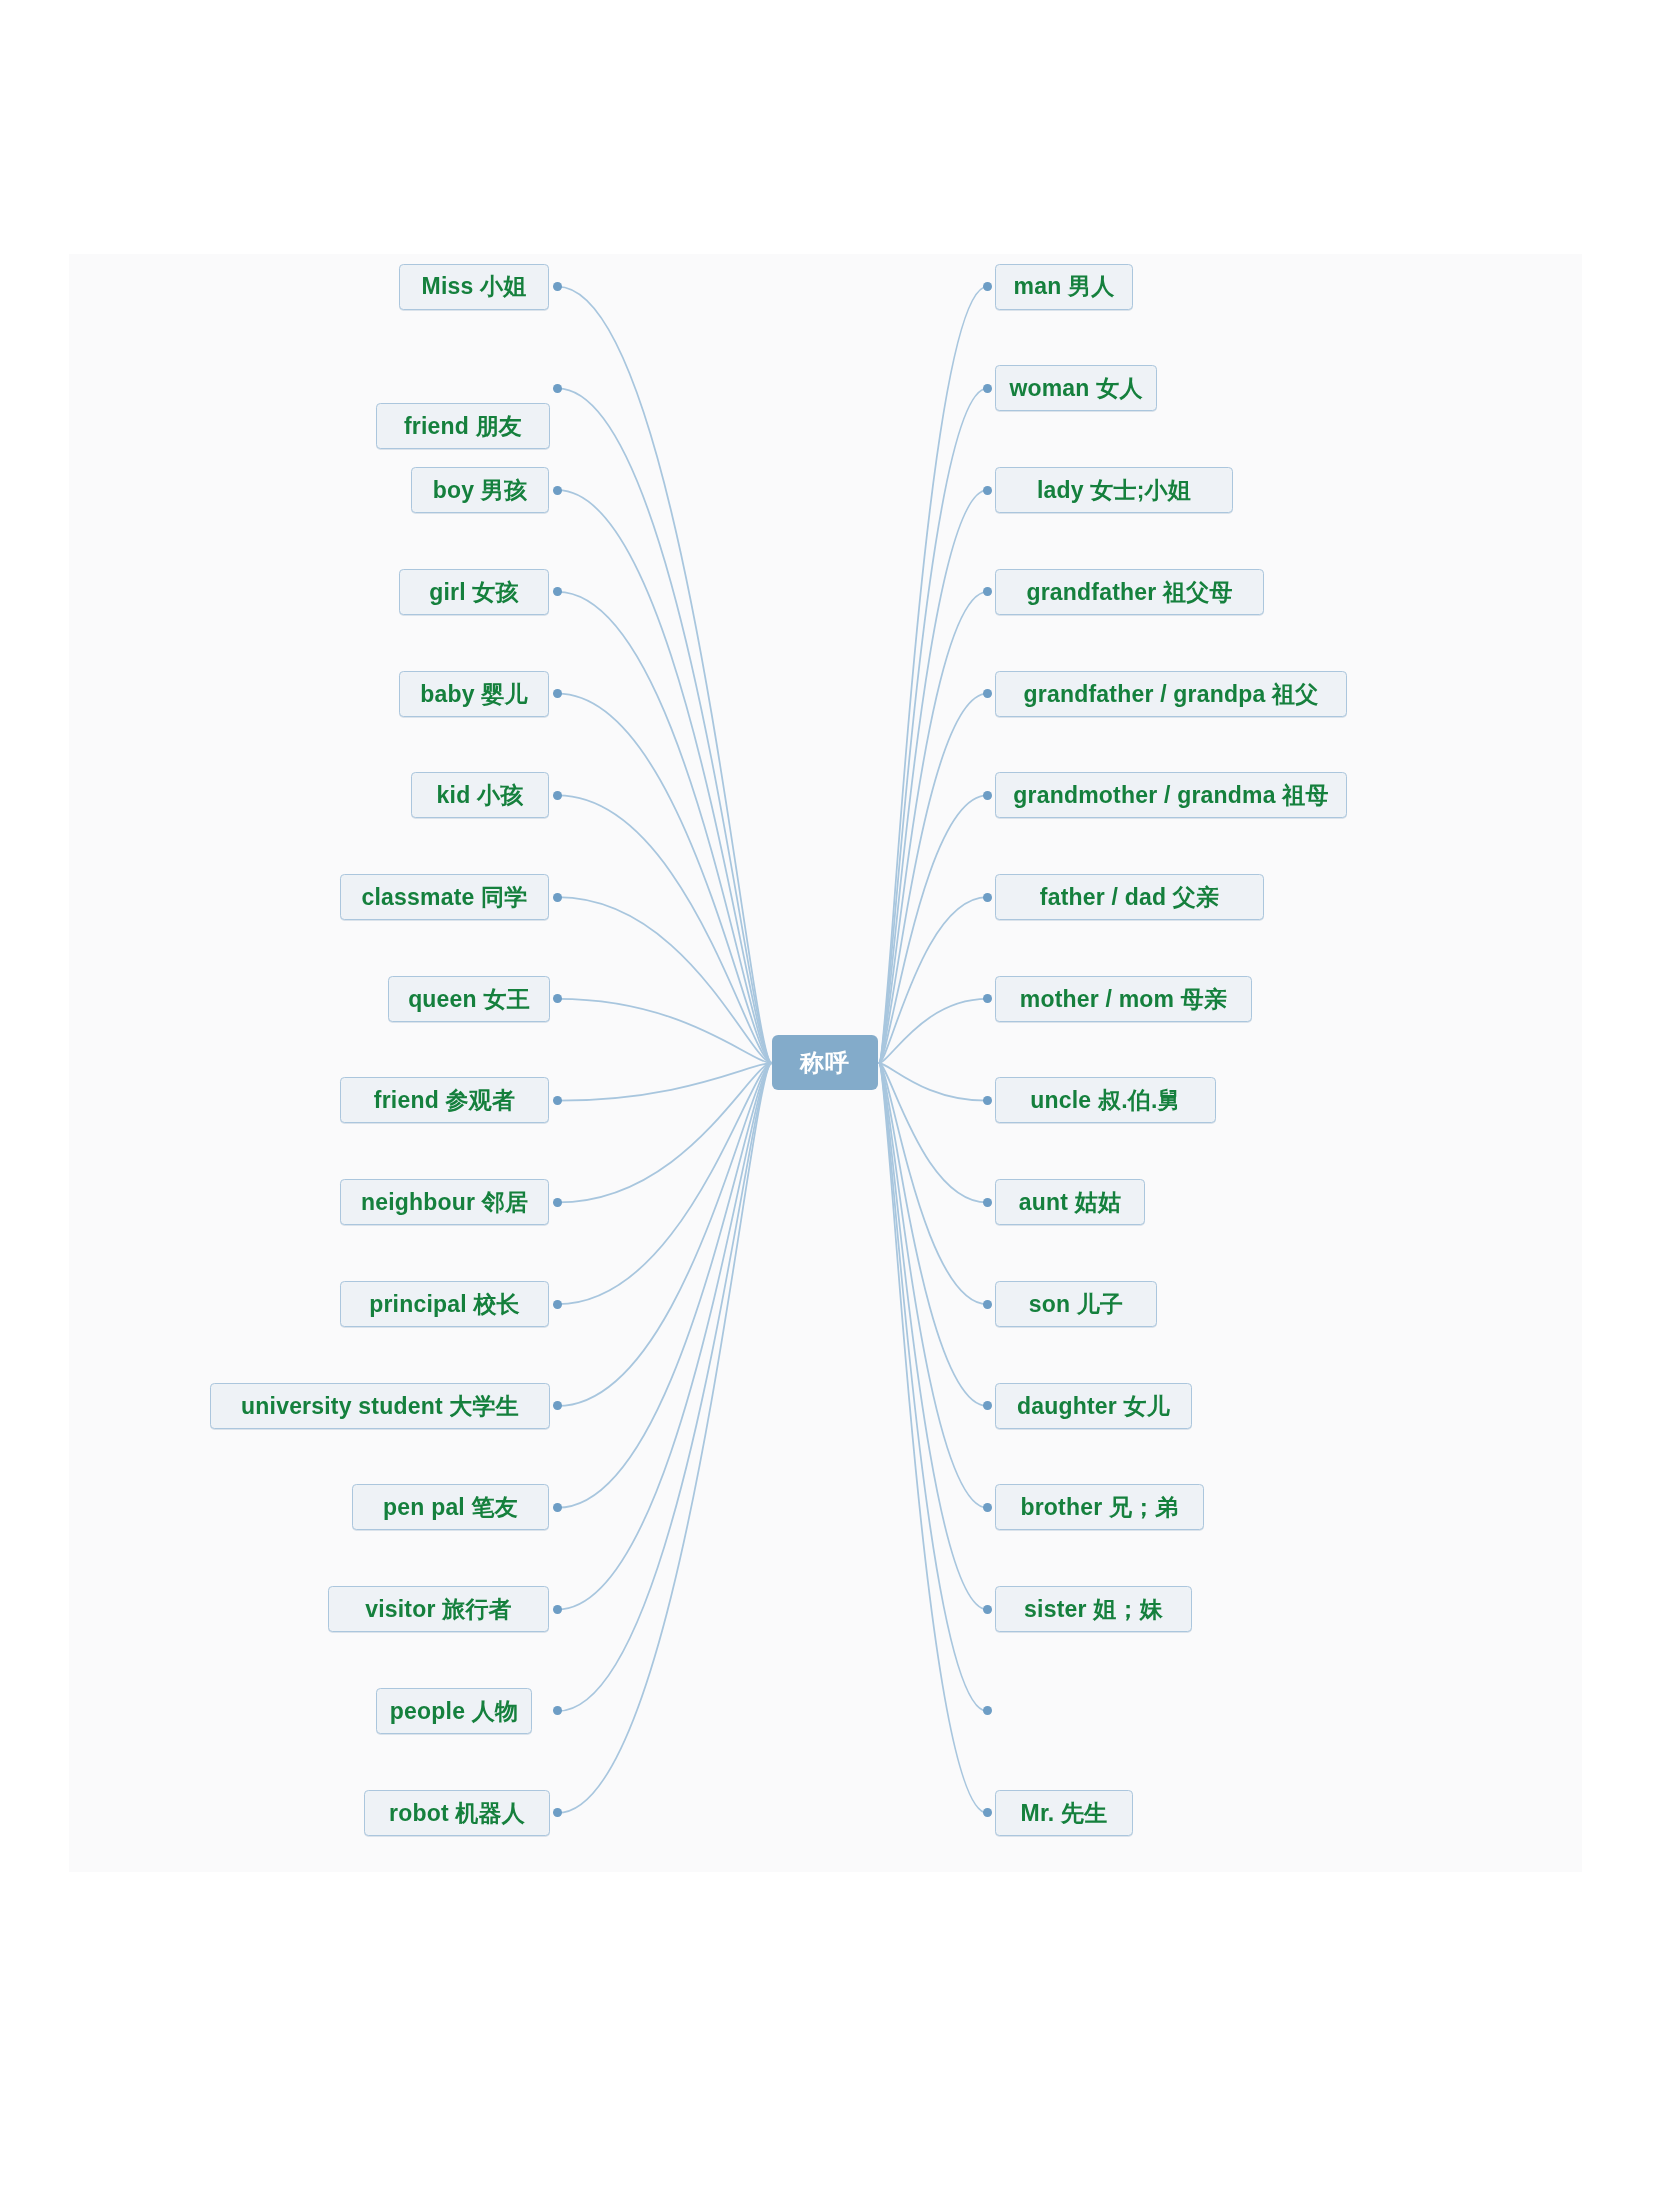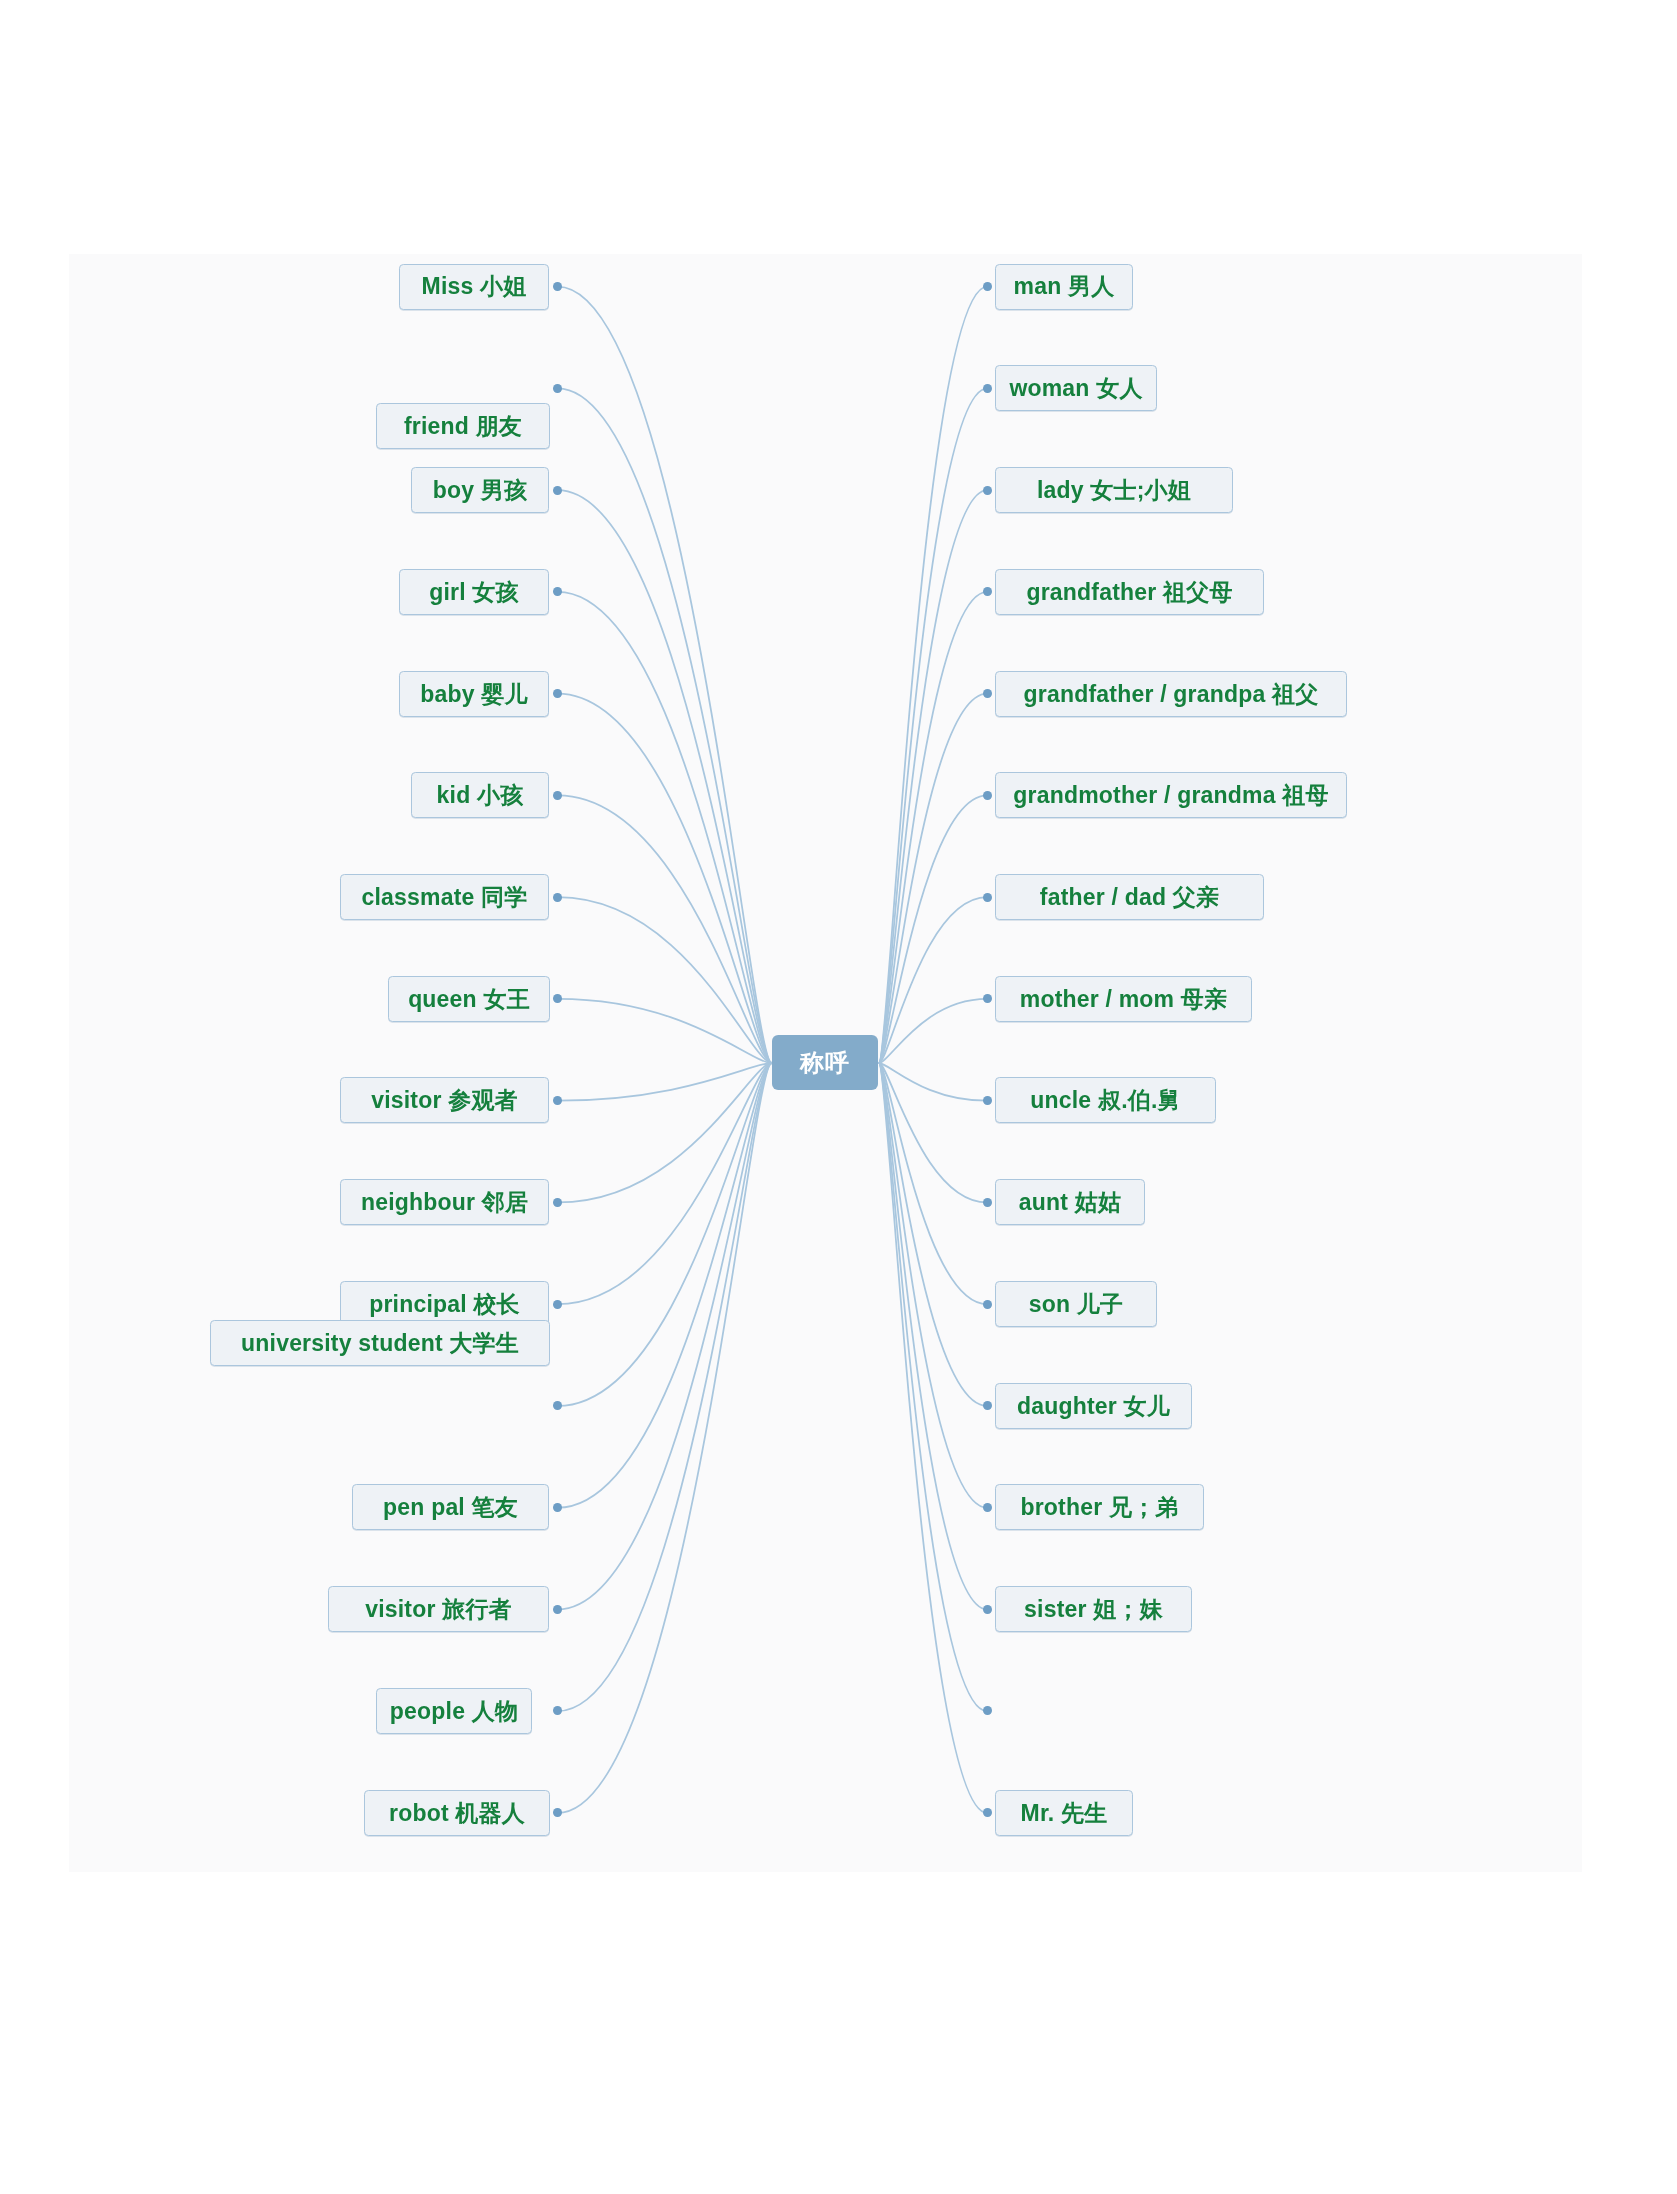--- a/index.html
+++ b/index.html
@@ -93,27 +93,27 @@
       <div class="node left" style="width: 150px; top: 315px; left: 330px;">girl  女孩</div>
       <div class="dot" style="left: 484px; top: 333px;"></div>
       <div class="node left" style="width: 150px; top: 417px; left: 330px;">baby  婴儿</div>
       <div class="dot" style="left: 484px; top: 435px;"></div>
       <div class="node left" style="width: 138px; top: 518px; left: 342px;">kid  小孩</div>
       <div class="dot" style="left: 484px; top: 537px;"></div>
       <div class="node left" style="width: 209px; top: 620px; left: 271px;">classmate  同学</div>
       <div class="dot" style="left: 484px; top: 639px;"></div>
       <div class="node left" style="width: 162px; top: 722px; left: 319px;">queen  女王</div>
       <div class="dot" style="left: 484px; top: 740px;"></div>
-      <div class="node left" style="width: 209px; top: 823px; left: 271px;">visitor  参观者</div>
+      <div class="node left" style="width: 209px; top: 823px; left: 271px;">friend  参观者</div>
       <div class="dot" style="left: 484px; top: 842px;"></div>
       <div class="node left" style="width: 209px; top: 925px; left: 271px;">neighbour  邻居</div>
       <div class="dot" style="left: 484px; top: 944px;"></div>
       <div class="node left" style="width: 209px; top: 1027px; left: 271px;">principal  校长</div>
       <div class="dot" style="left: 484px; top: 1046px;"></div>
-      <div class="node left" style="width: 340px; top: 1066px; left: 141px;">university student  大学生</div>
+      <div class="node left" style="width: 340px; top: 1129px; left: 141px;">university student  大学生</div>
       <div class="dot" style="left: 484px; top: 1147px;"></div>
       <div class="node left" style="width: 197px; top: 1230px; left: 283px;">pen  pal  笔友</div>
       <div class="dot" style="left: 484px; top: 1249px;"></div>
       <div class="node left" style="width: 221px; top: 1332px; left: 259px;">visitor   旅行者</div>
       <div class="dot" style="left: 484px; top: 1351px;"></div>
       <div class="node left" style="width: 156px; top: 1434px; left: 307px;">people  人物</div>
       <div class="dot" style="left: 484px; top: 1452px;"></div>
       <div class="node left" style="width: 186px; top: 1536px; left: 295px;">robot  机器人</div>
       <div class="dot" style="left: 484px; top: 1554px;"></div>
       <div class="node right" style="width: 138px; top: 9.7px; left: 926px;">man  男人</div>

